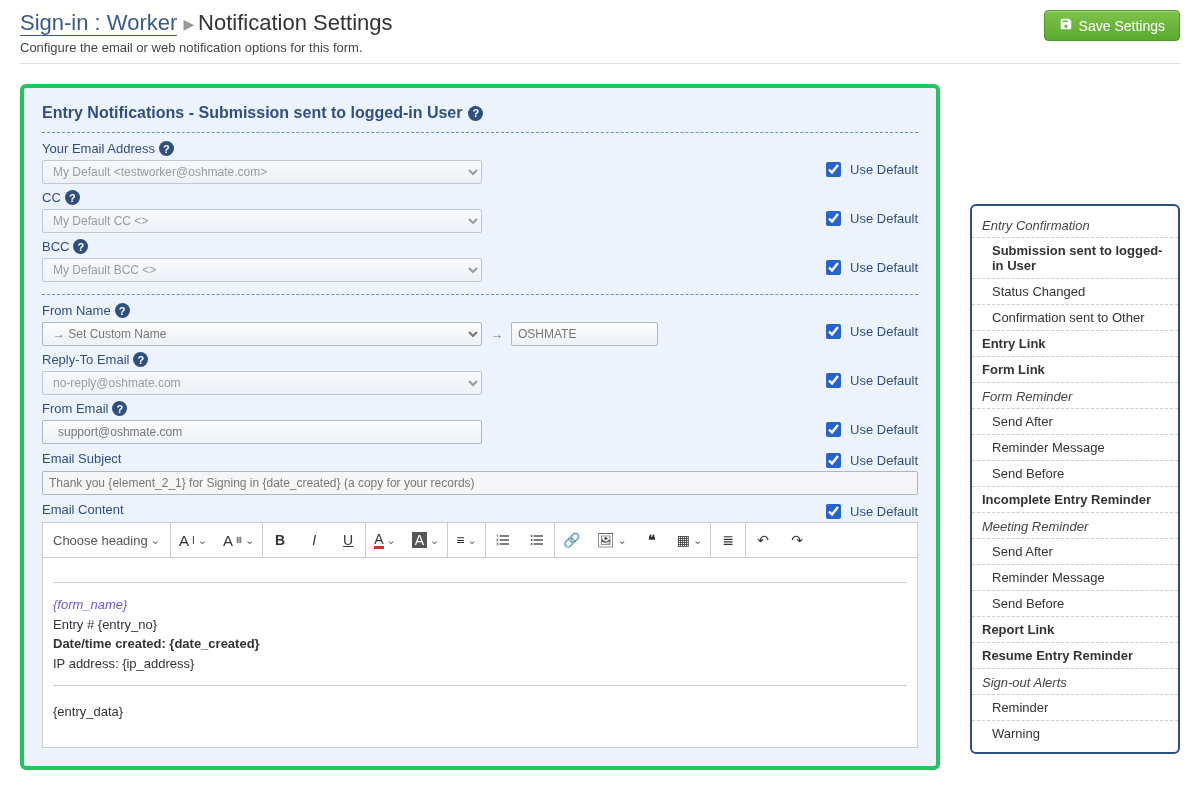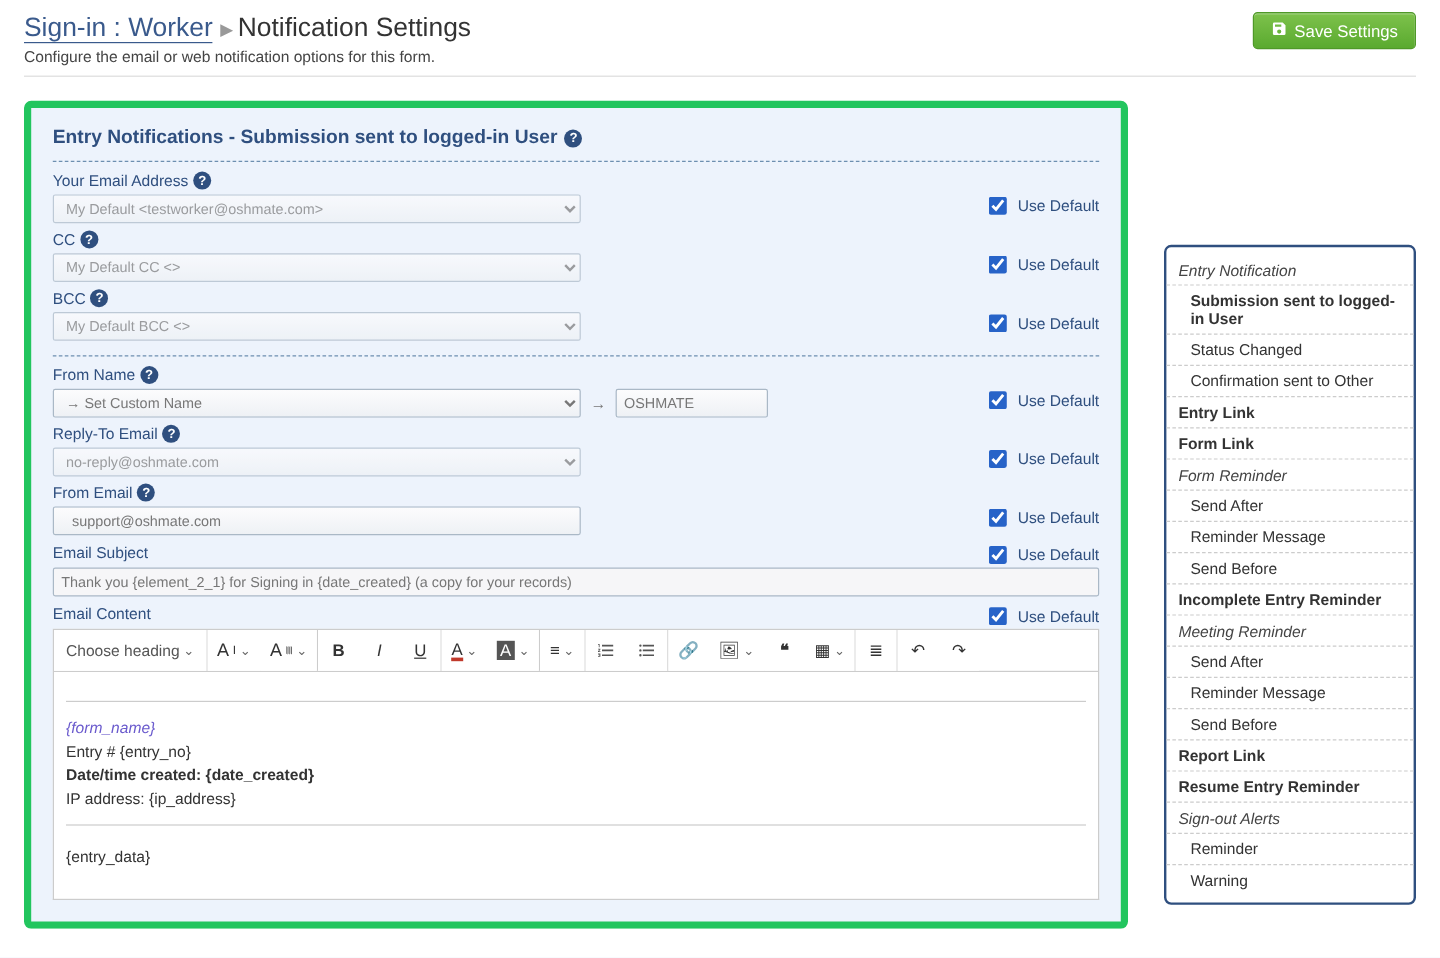--- a/index.html
+++ b/index.html
@@ -7,31 +7,31 @@
 .page { padding:10px 20px 0 20px; }
 .header-row { display:flex; align-items:flex-start; justify-content:space-between; }
 .title-block h1 { margin:0; font-size:22px; font-weight:400; color:#333; }
 .title-block h1 a { color:#3a5a8c; text-decoration:none; border-bottom:1px solid #3a5a8c; }
 .title-block h1 .arrow { color:#999; font-size:14px; vertical-align:middle; }
 .subtitle { margin:4px 0 8px 0; color:#444; }
 .save-btn { background: linear-gradient(#7ec24c,#5aaa2f); border:1px solid #4f9928; color:#fff; padding:6px 14px; border-radius:4px; font-size:14px; cursor:pointer; display:inline-flex; align-items:center; gap:6px; box-shadow: inset 0 1px 0 rgba(255,255,255,.3); }
 .hr-line { border-top:1px solid #ddd; margin-bottom: 20px;}
 
 .main-flex { display:flex; align-items:flex-start; gap:30px; }
-.panel { flex:1; background:#edf3fc; border:6px solid #22c55e; border-radius:6px; padding:10px 18px 18px 18px; max-width: 955px;}
+.panel { flex:1; background:#edf3fc; border:4px solid #22c55e; border-radius:6px; padding:10px 18px 18px 18px; max-width: 955px;}
 .panel-title { color:#2f4f7f; font-size:16px; font-weight:bold; margin:6px 0 10px 0; display:flex; align-items:center; gap:6px;}
 .dashed-sep { border-top:1px dashed #6d8fb0; margin:4px 0 8px 0; }
 
 .field-row { display:flex; align-items:flex-start; justify-content:space-between; gap:2px; margin-top:6px; }
 .field-left { flex:1; }
 .field-label { color:#2f4f7f; font-size:13px; margin-bottom:4px; display:flex; align-items:center; gap:4px;}
 .help-icon { display:inline-flex; width:15px; height:15px; background:#2f4f7f; color:#fff; border-radius:50%; align-items:center; justify-content:center; font-size:11px; font-weight:bold;}
 .select-control, .text-control { width:440px; max-width:100%; border:1px solid #aab8c6; border-radius:2px; padding:3px 6px; font-size:12px; background: linear-gradient(#fcfcfd,#eef1f5); color:#777; height:24px; }
 .text-control.wide { width: 100%; background:#f6f6f8; }
-.text-control.small { width:127px; }
+.text-control.small { width:147px; }
 .arrow-sep { color:#777; font-size:13px; padding: 0 4px;}
 .name-row { display:flex; align-items:center; gap:4px;}
 .use-default { display:flex; align-items:center; gap:6px; color:#2f4f7f; font-size:13px; white-space:nowrap; padding-top: 18px;}
 .use-default input { accent-color:#2763c8; width:15px; height:15px;}
 
 .editor-toolbar { display:flex; flex-wrap:wrap; background:#fff; border:1px solid #ccc; }
 .editor-toolbar .group { display:flex; border-right:1px solid #ccc; }
 .editor-toolbar button { background:#fff; border:none; height:34px; min-width:34px; padding:0 8px; color:#333; font-size:14px; cursor:pointer; display:inline-flex; align-items:center; justify-content:center; gap:3px;}
 .editor-toolbar button.heading-btn { font-size:13px; color:#555; min-width:120px; justify-content:flex-end; padding:16px 10px;}
 .caret::after{ content:"⌄"; font-size:11px; color:#666; }
@@ -288,21 +288,21 @@
             <div><b><span>Date/time created: </span><span>{date_created}</span></b></div>
             <div><span>IP address: </span><span>{ip_address}</span></div>
             <hr>
             <div style="margin-top:16px;"><span>{entry_data}</span></div>
           </div>
         </div>
       </div>
     </div>
 
     <div class="sidebar">
-      <div class="section">Entry Notification</div>
+      <div class="section">Entry Confirmation</div>
       <div class="item active">Submission sent to logged-in User</div>
       <div class="item">Status Changed</div>
       <div class="item">Confirmation sent to Other</div>
       <div class="item level0">Entry Link</div>
       <div class="item level0">Form Link</div>
       <div class="section">Form Reminder</div>
       <div class="item">Send After</div>
       <div class="item">Reminder Message</div>
       <div class="item">Send Before</div>
       <div class="item level0">Incomplete Entry Reminder</div>

